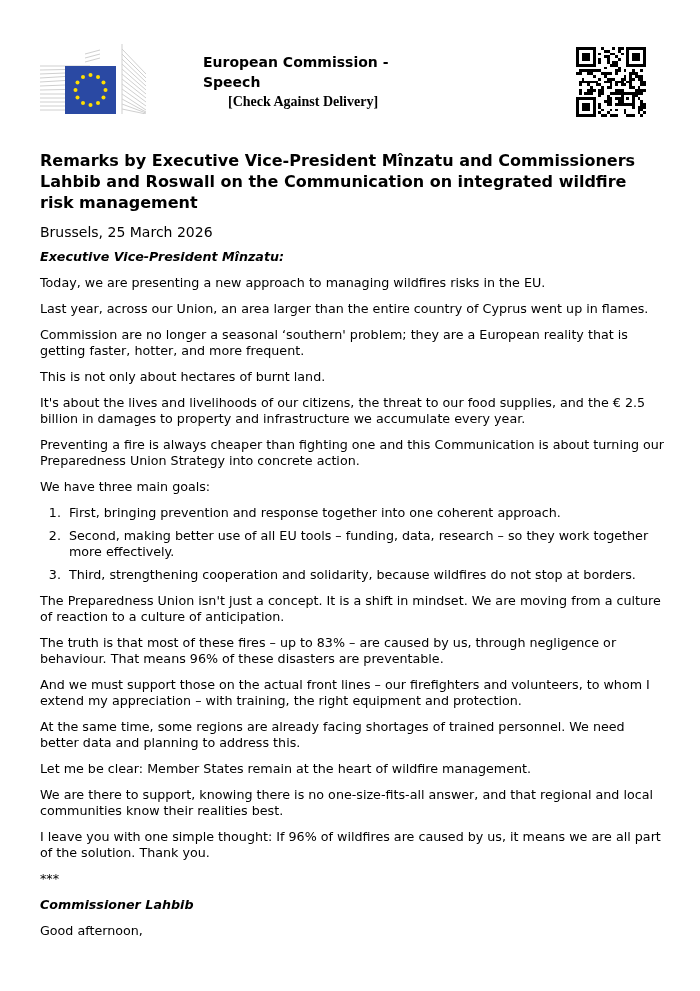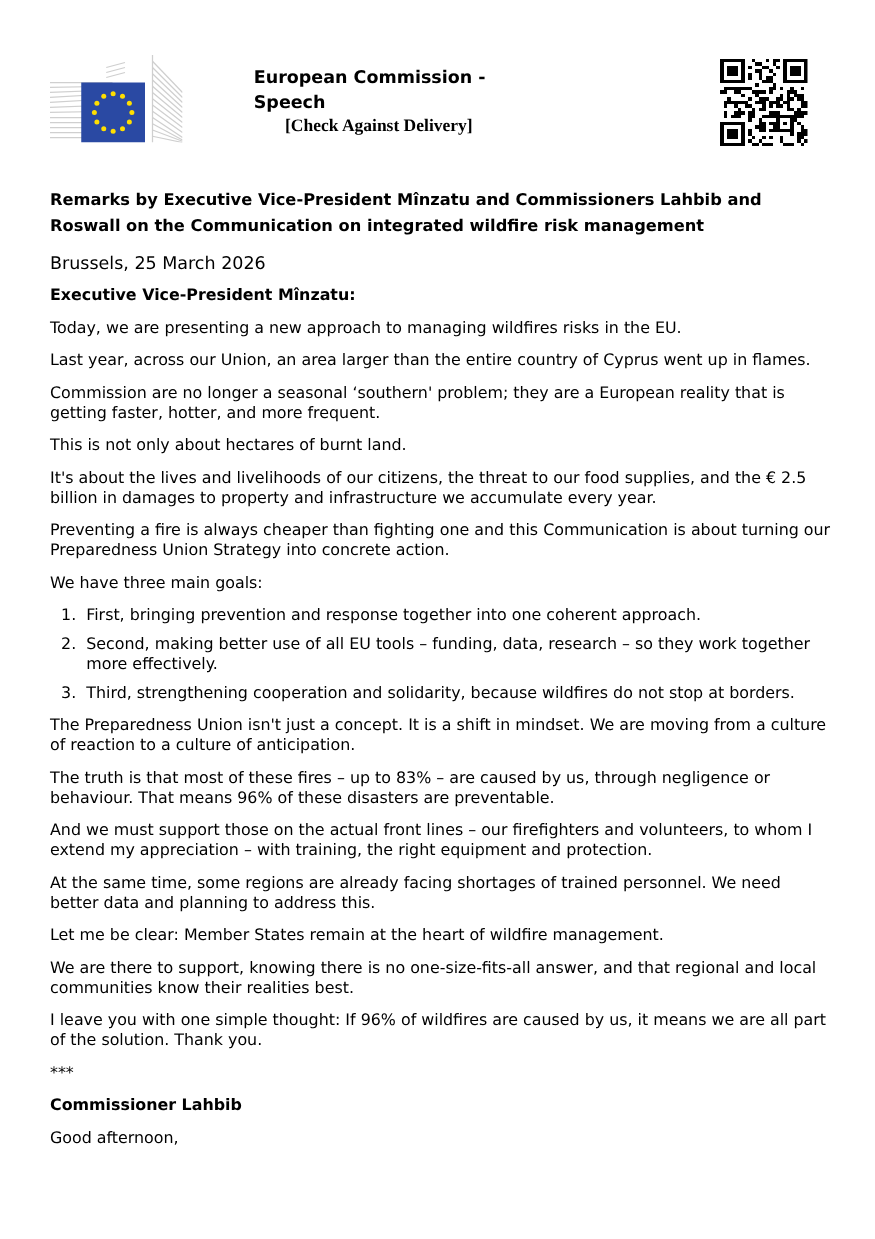--- a/index.html
+++ b/index.html
@@ -10,25 +10,25 @@
   .header { position: absolute; top: 0; left: 0; width: 700px; height: 135px; }
   .logo { position: absolute; left: 40px; top: 44px; width: 106px; height: 70px; }
   .org {
     position: absolute; left: 203px; top: 52px;
     font-weight: bold; font-size: 14px; line-height: 20px;
   }
   .org .delivery { display: block; padding-left: 25px; font-family: Liberation Serif, serif; font-weight: bold; font-size: 14px; }
   .qr { position: absolute; left: 576px; top: 46px; width: 70px; height: 72px; }
   .content { position: absolute; left: 40px; top: 150px; width: 625px; }
   h1 {
-    font-size: 13px; line-height: 21px; margin: 0 0 10px 0; font-weight: bold;
+    font-size: 16px; line-height: 21px; margin: 0 0 10px 0; font-weight: bold;
   }
   .dateline { font-size: 14px; line-height: 18px; margin: 0 0 8px 0; }
   p { font-size: 12.7px; line-height: 16px; margin: 0 0 10px 0; }
-  .speaker { font-weight: bold; }
+  .speaker { font-weight: bold; font-style: italic; }
   ol { margin: 0 0 10px 0; padding-left: 25px; }
   ol li { font-size: 12.7px; line-height: 16px; margin: 0 0 7px 0; padding-left: 4px; }
 </style>
 </head>
 <body>
 
 <div class="header">
   <svg class="logo" viewBox="0 0 106 70">
     <g stroke="#cfcfcf" stroke-width="1">
       <line x1="0" y1="22" x2="50" y2="22"></line>

